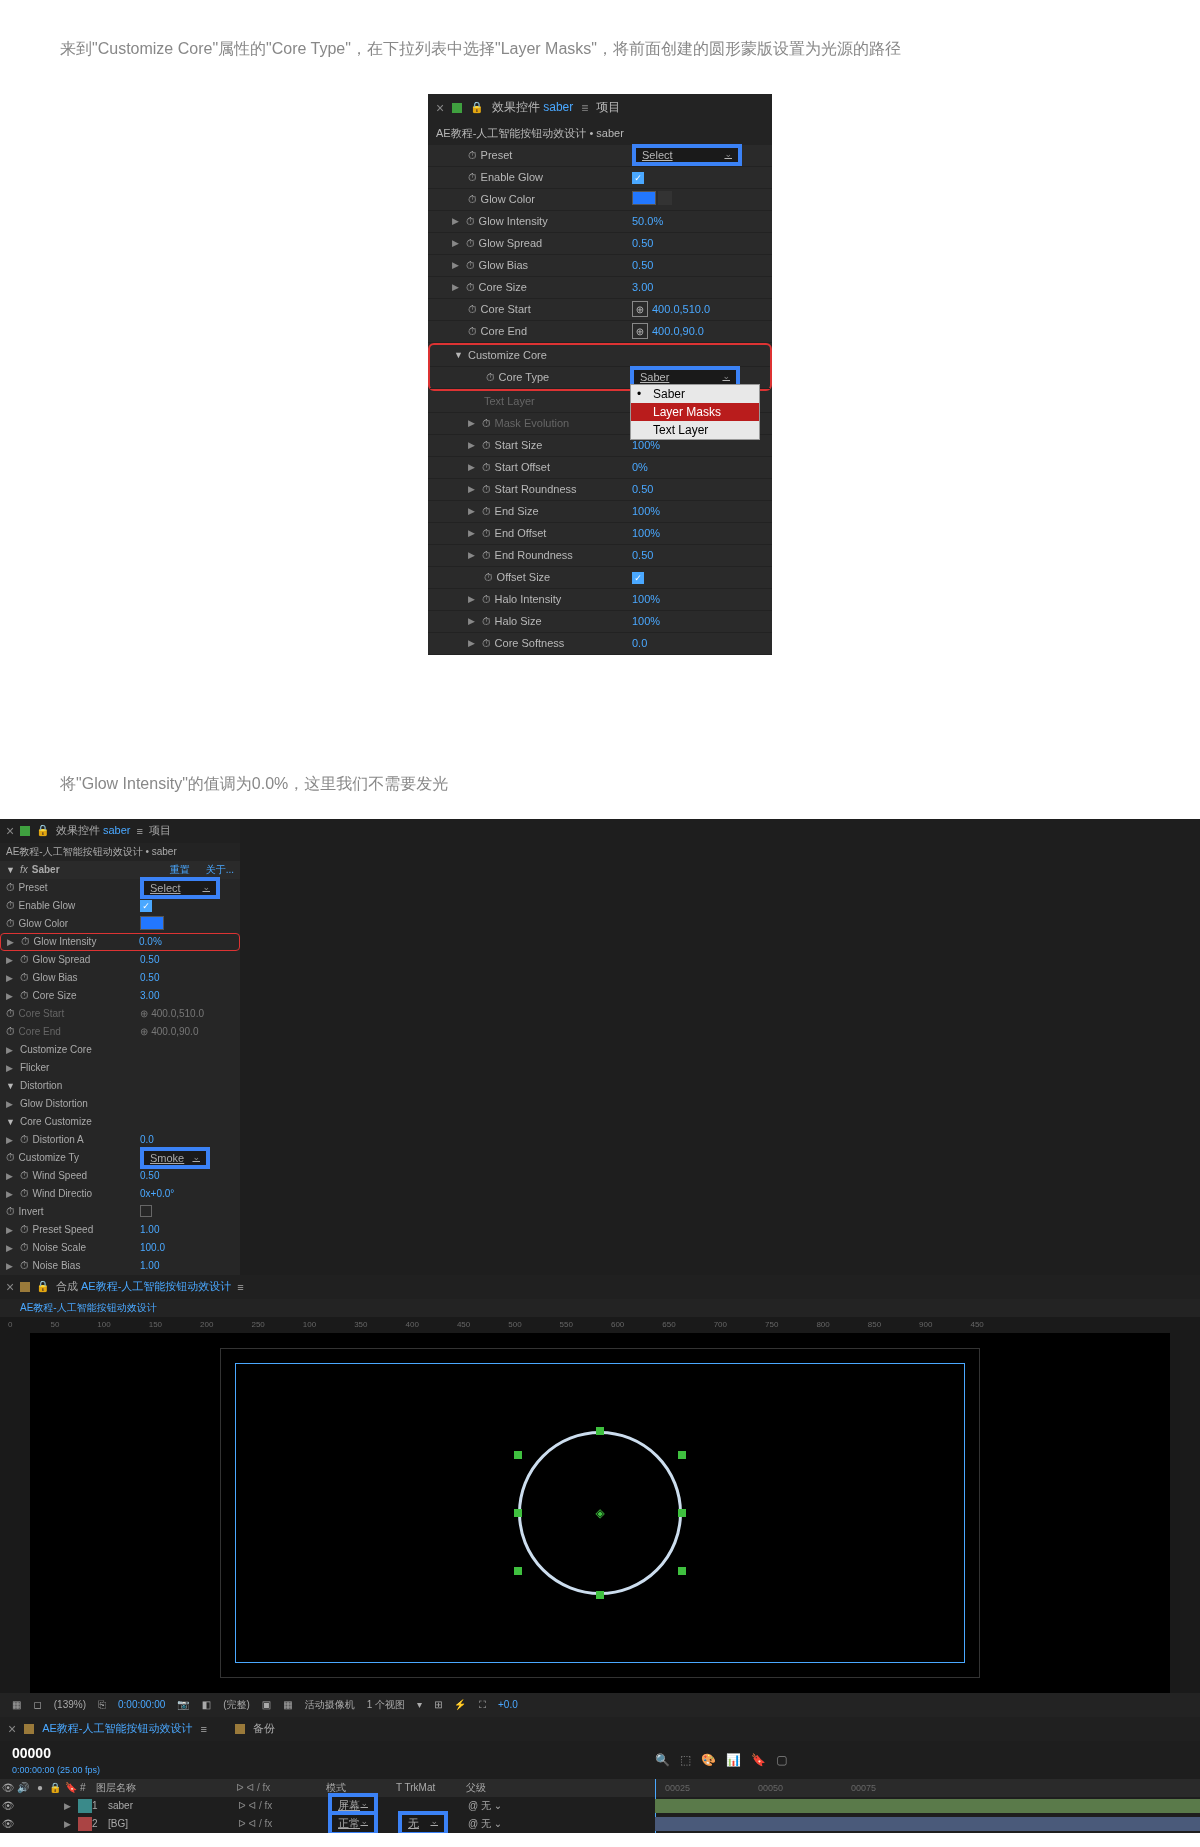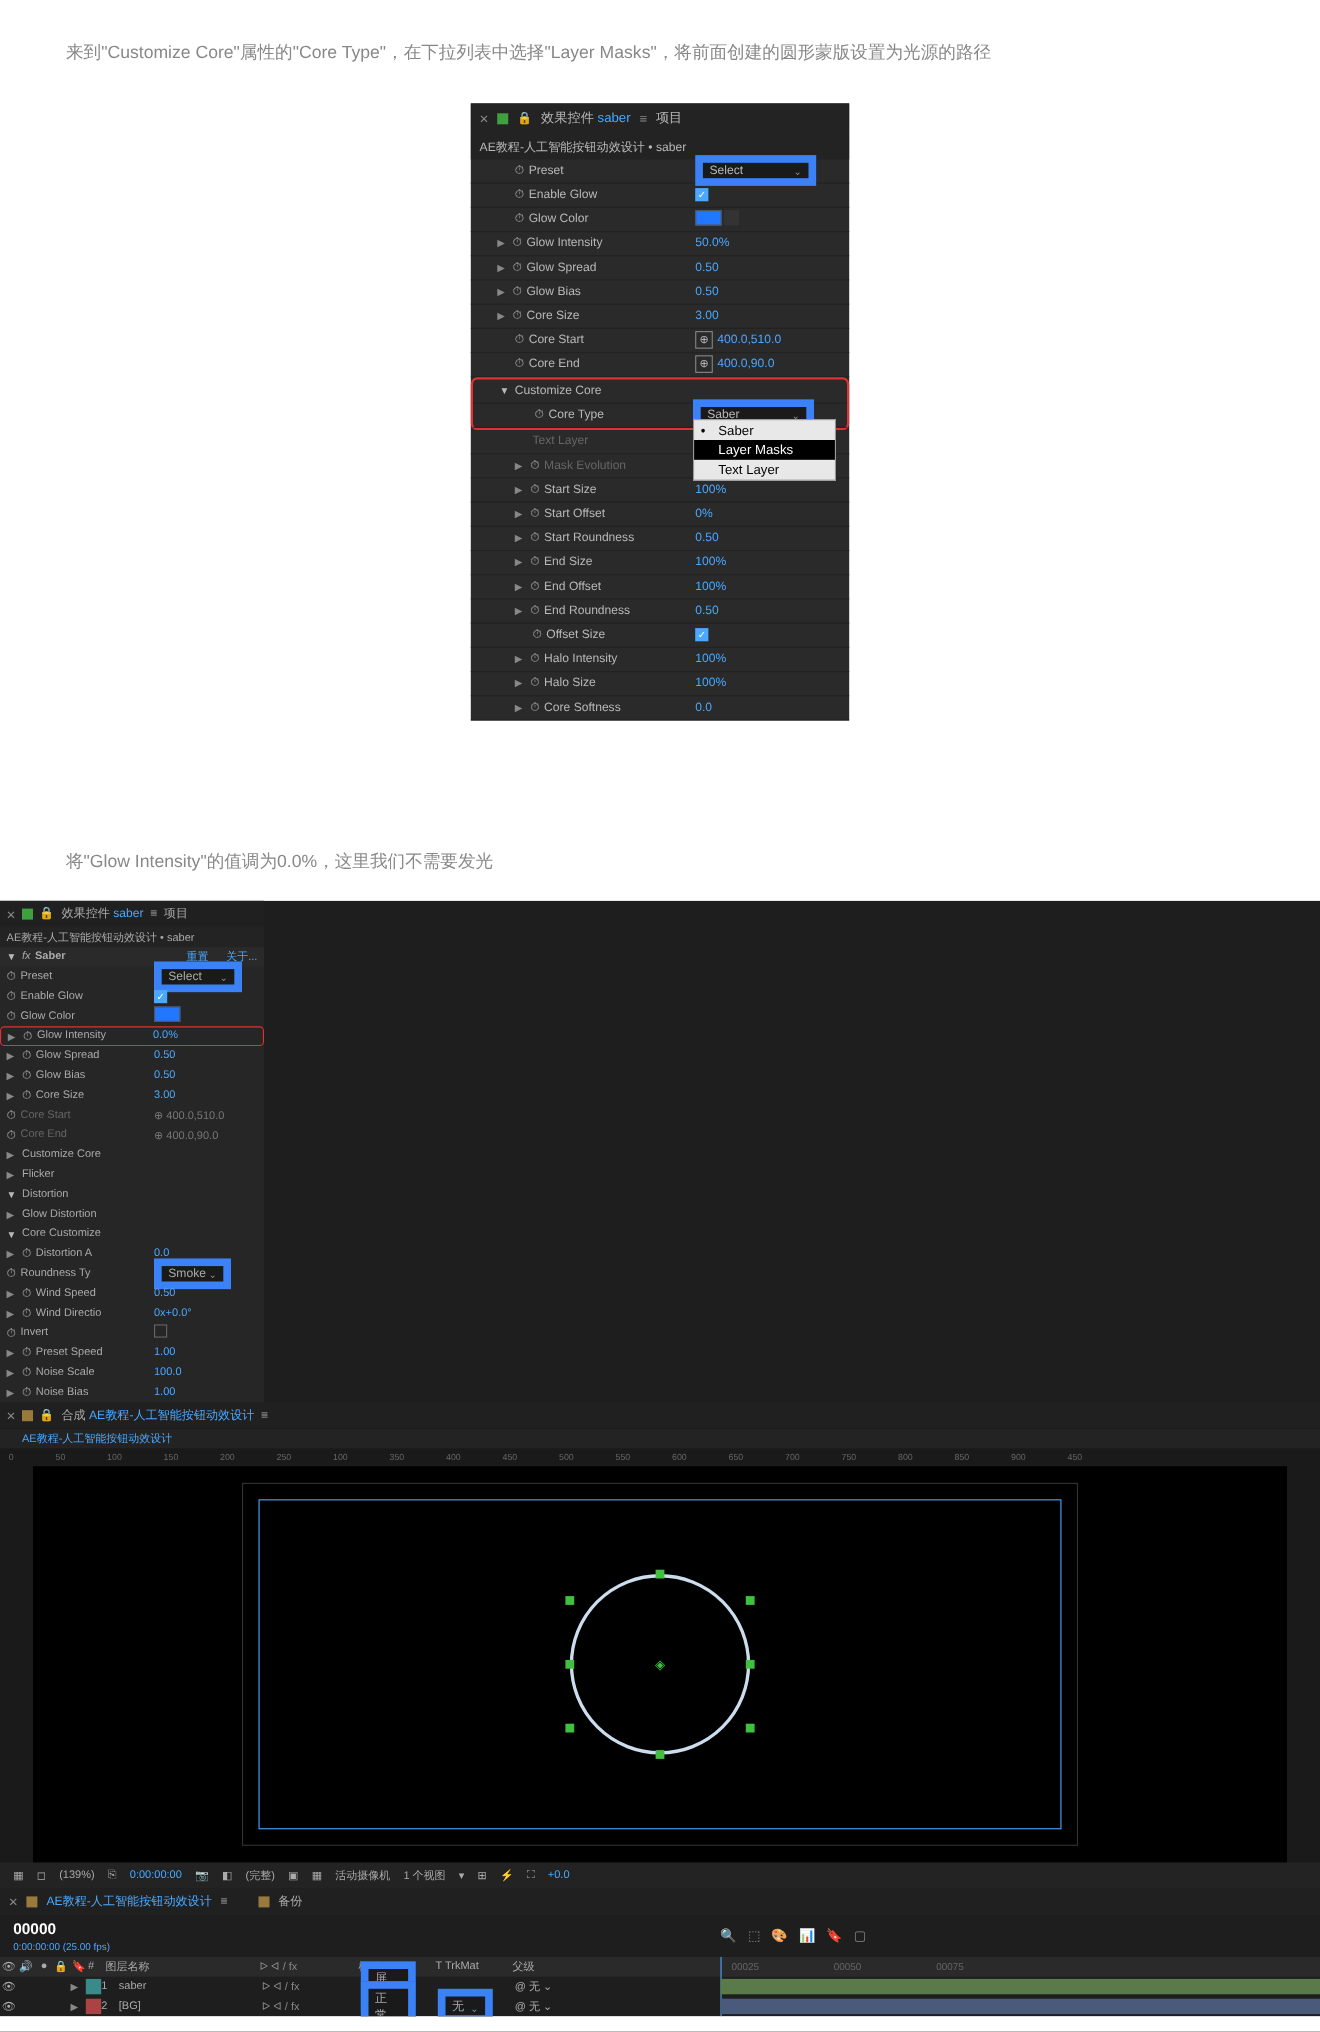--- a/index.html
+++ b/index.html
@@ -16,32 +16,32 @@
   .breadcrumb { padding: 4px 8px; font-size: 11px; background: #232323; }
   .row { display: flex; align-items: center; height: 22px; padding-left: 8px; border-bottom: 1px solid #222; }
   .row .indent { width: 16px; display: inline-block; }
   .arrow-r { font-size: 9px; color: #888; margin-right: 4px; width: 10px; display: inline-block; }
   .arrow-d { font-size: 9px; color: #b8b8b8; margin-right: 4px; width: 10px; display: inline-block; }
   .stopwatch { font-size: 11px; margin-right: 4px; color: #aaa; }
   .label { flex: 1; font-size: 11px; }
   .val { width: 140px; font-size: 11px; }
   .val-blue { color: #4aa8ff; }
   .val-grey { color: #777; }
-  .select-box { background: #1a1a1a; border: 7px solid #3b82f6; padding: 1px 6px; width: 110px; display: flex; justify-content: space-between; align-items: flex-end; font-size: 11px; }
+  .select-box { background: #1a1a1a; border: 4px solid #3b82f6; padding: 1px 6px; width: 110px; display: flex; justify-content: space-between; align-items: flex-start; font-size: 11px; text-decoration: underline; }
   .chev { font-size: 9px; color: #888; }
   .check-on { width: 12px; height: 12px; background: #4aa8ff; display: inline-flex; align-items: center; justify-content: center; color: #fff; font-size: 9px; }
   .check-off { width: 12px; height: 12px; border: 1px solid #666; display: inline-block; }
   .color-swatch { width: 24px; height: 14px; background: #2277ff; display: inline-block; border: 1px solid #555; }
   .eyedrop { width: 14px; height: 14px; background: #333; display: inline-block; margin-left: 2px; }
   .target-icon { width: 16px; height: 16px; border: 1px solid #888; display: inline-flex; align-items: center; justify-content: center; font-size: 10px; margin-right: 4px; }
   .redbox { border: 2px solid #d33; border-radius: 6px; }
   .dropdown { position: relative; }
   .dd-menu { position: absolute; top: 18px; left: 0; background: #e8e8e8; border: 1px solid #999; width: 130px; z-index: 10; }
   .dd-item { padding: 2px 8px 2px 22px; font-size: 12px; color: #000; position: relative; }
-  .dd-item.sel { background: #000000; color: #fff; }
+  .dd-item.sel { background: #b91c1c; color: #fff; }
   .dd-check { position: absolute; left: 6px; color: #000; }
   
   .panel2 { width: 1200px; background: #1e1e1e; color: #aaa; font-size: 11px; display: flex; flex-wrap: wrap; }
   .p2-left { width: 240px; background: #262626; }
   .p2-right { flex: 1; background: #1a1a1a; position: relative; }
   .p2-head { display: flex; align-items: center; height: 24px; padding: 0 6px; gap: 6px; background: #202020; font-size: 11px; }
   .p2-row { display: flex; align-items: center; height: 18px; padding-left: 6px; font-size: 10px; }
   .p2-row .label2 { flex: 1; }
   .p2-row .val2 { width: 100px; }
   .redbox2 { border: 1px solid #d33; border-radius: 4px; }
@@ -384,21 +384,21 @@
         <span class="arrow-r">▶</span>
         <span class="stopwatch">⏱</span>
         <span class="label2">Distortion A</span>
         <span class="val2 val-blue">0.0</span>
       </div>
     <div class="p2-row">
         <span class="indent"></span>
         <span class="indent"></span>
         <span class="indent"></span>
         <span class="stopwatch">⏱</span>
-        <span class="label2">Roundness Ty</span>
+        <span class="label2">Customize Ty</span>
         <span class="val2">
           <span class="select-box" style="width:70px">
             <span>Smoke</span>
             <span class="chev">⌄</span>
           </span>
         </span>
       </div>
     <div class="p2-row">
         <span class="indent"></span>
         <span class="indent"></span>

